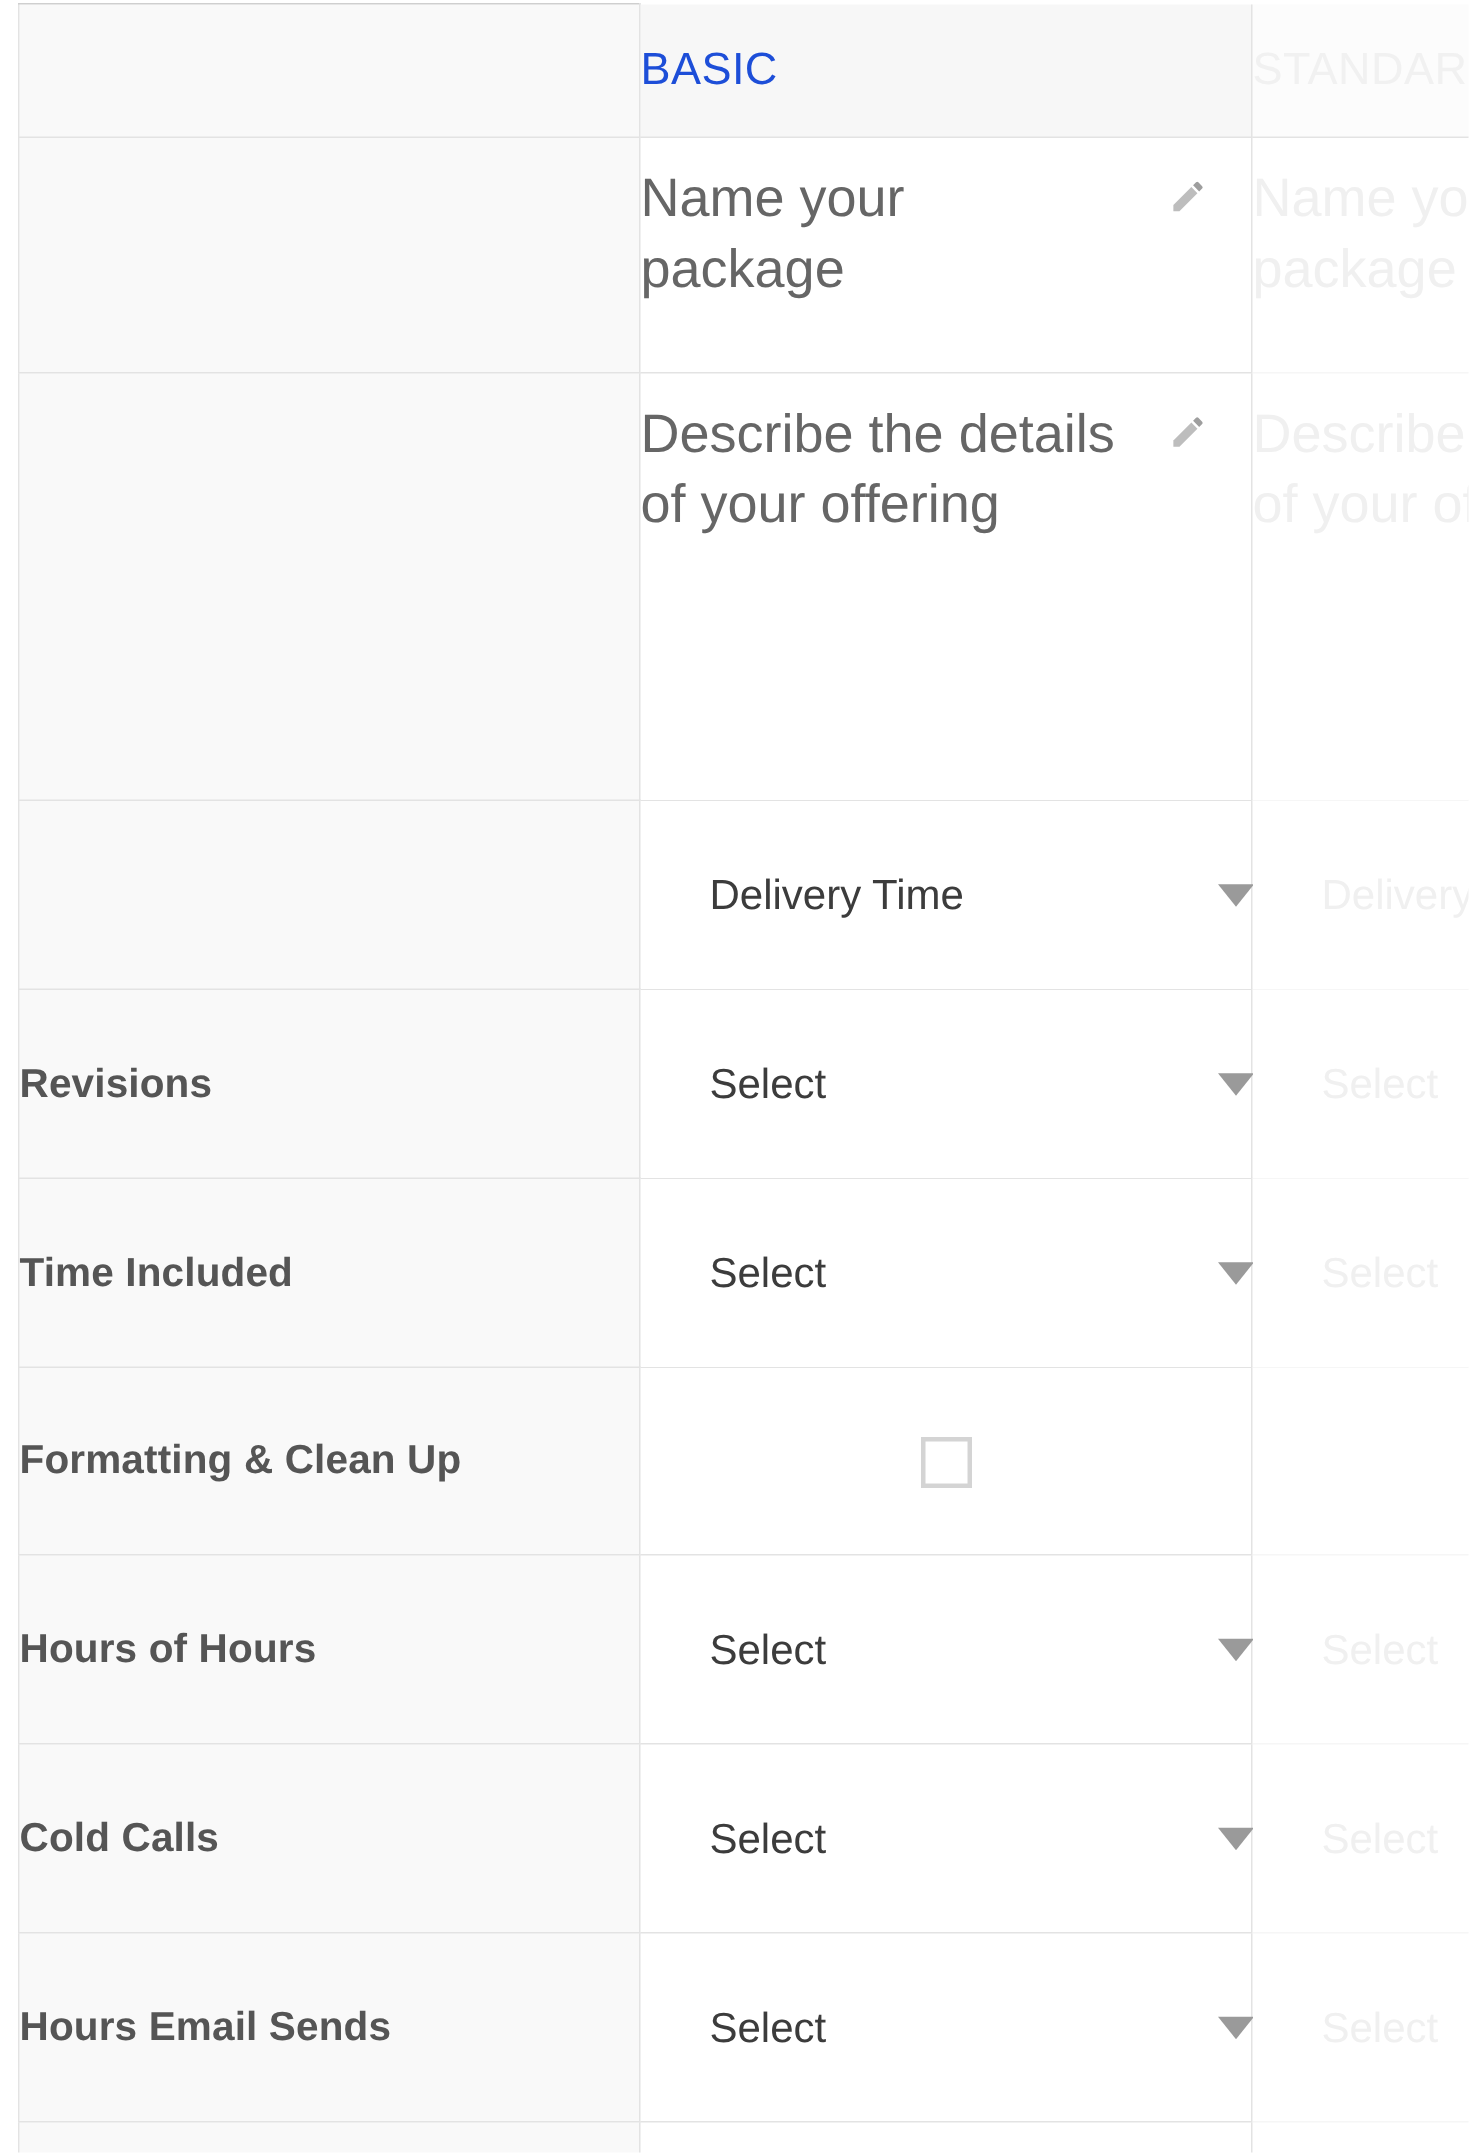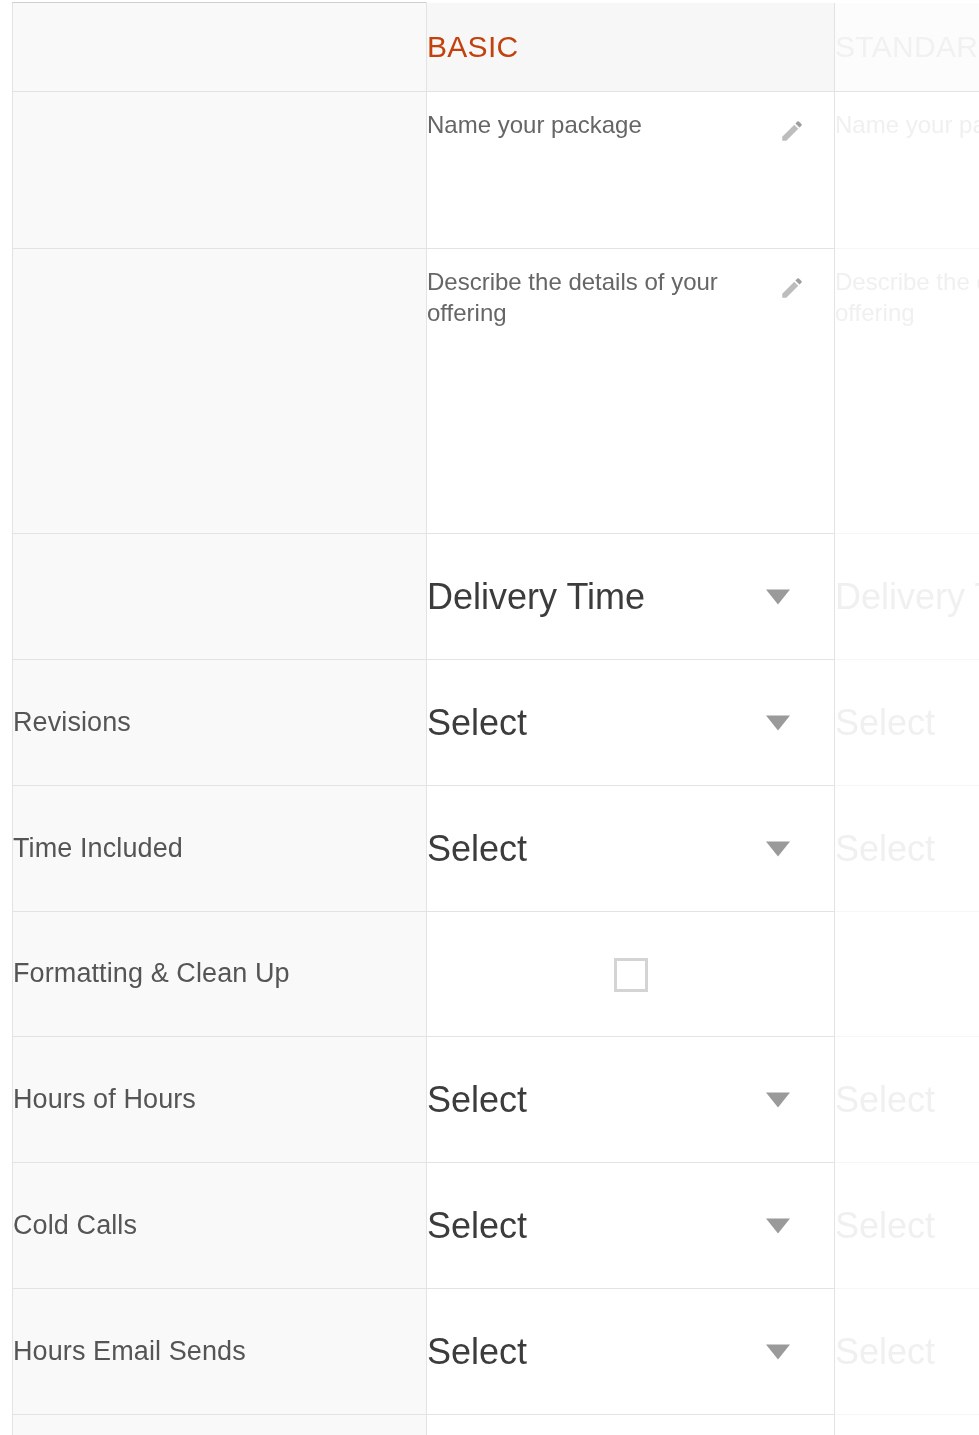--- a/index.html
+++ b/index.html
@@ -43,32 +43,33 @@
   
   .cell-label {
     background: #f9f9f9;
     border-left: 1px solid #e3e3e3;
     border-right: 1px solid #e3e3e3;
     padding: 0 0 0 36px;
     color: #555555;
     font-size: 27px;
     line-height: 1.25;
     letter-spacing: .1px;
+    font-weight: bold;
   }
 
   
   .row-header td {
     height: 89px;
     border-top: 1px solid #cfcfcf;
   }
   .cell-header-label { background: #f9f9f9; }
 
   .cell-header-pkg {
     background: #f7f7f7;
-    color: #c2410c;
+    color: #1d4ed8;
     font-size: 30px;
     font-weight: 400;
     text-align: left;
     padding: 0 0 0 38px;
     letter-spacing: .3px;
   }
   .cell-header-pkg.muted { color: #f1f1f1; background: #fcfcfc; }
 
   
   .cell-value {
@@ -95,21 +96,21 @@
   .row-partial td   { height: 32px; }
 
   .row-name .cell-value,
   .row-describe .cell-value { padding-top: 17px; }
 
   
   .ph-text {
     display: block;
     max-width: 320px;
     color: #666666;
-    font-size: 24px;
+    font-size: 36px;
     line-height: 1.3;
   }
   .faded .ph-text { color: #f0f0f0; }
 
   
   .pencil-icon {
     position: absolute;
     top: 26px;
     left: 352px;
     width: 26px;
@@ -119,22 +120,23 @@
   .pencil-icon svg { display: block; width: 26px; height: 26px; }
 
   
   .select-box {
     position: relative;
     display: block;
     width: 100%;
     height: 100%;
     line-height: 125px;
     color: #3c3c3c;
-    font-size: 36px;
+    font-size: 28px;
     cursor: pointer;
+    margin-left: 46px;
   }
   .faded .select-box { color: #f0f0f0; }
 
   .caret-icon {
     position: absolute;
     right: 44px;
     top: 50%;
     transform: translateY(-50%);
     width: 0;
     height: 0;

